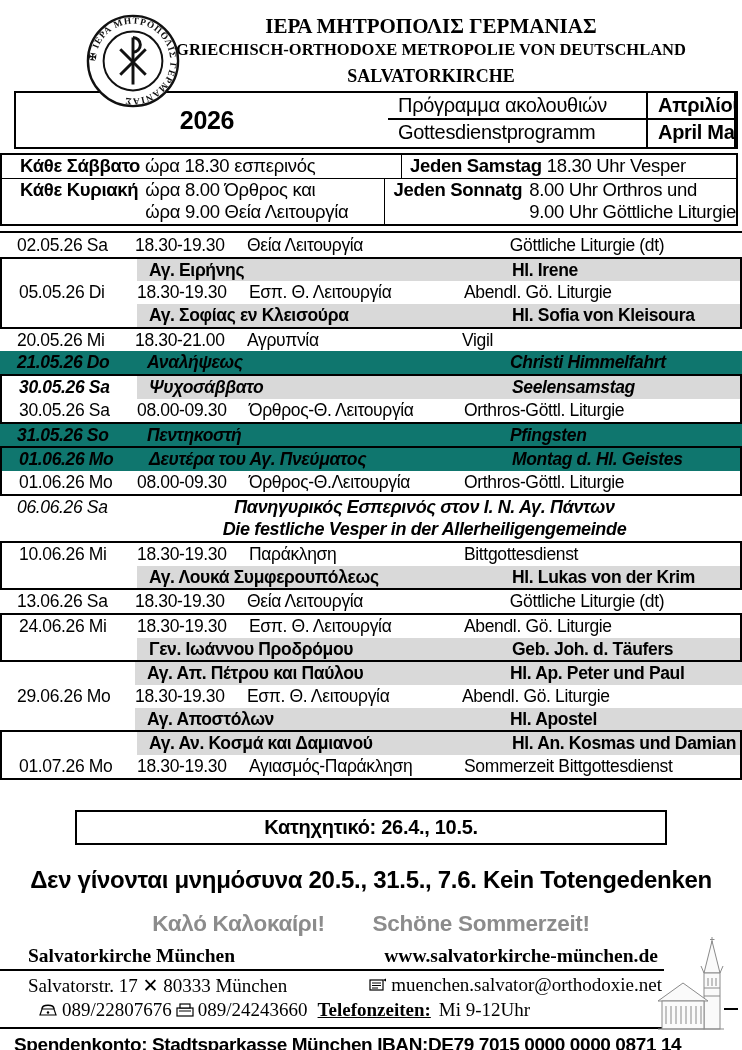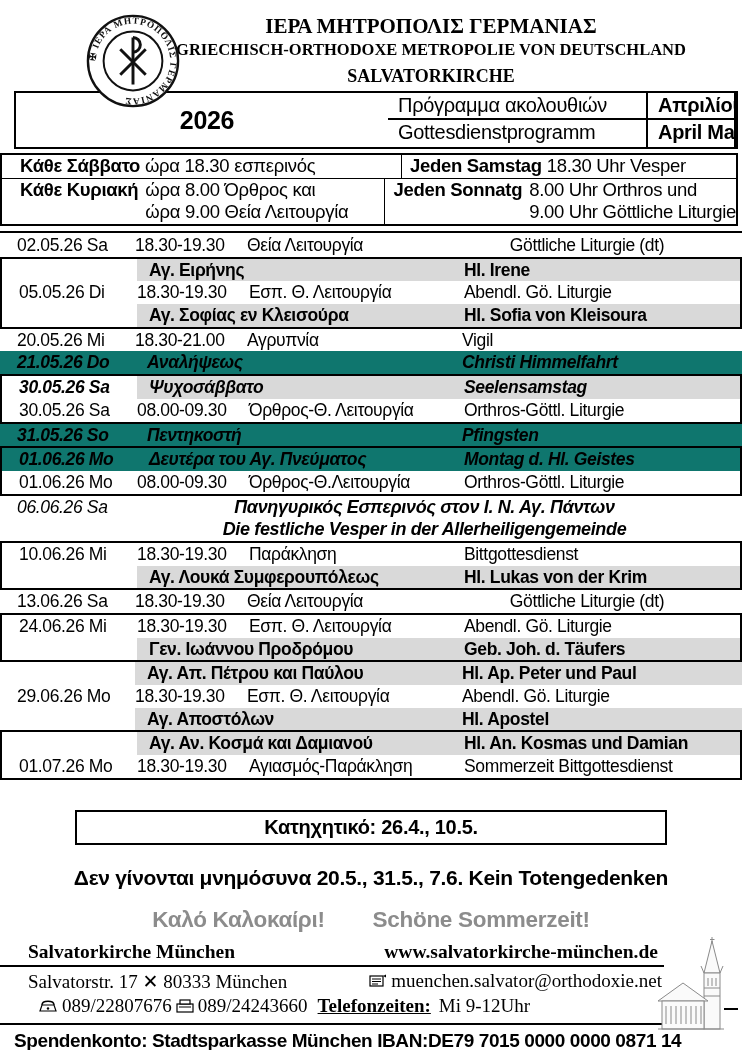--- a/index.html
+++ b/index.html
@@ -37,37 +37,37 @@
   .w-top .w-gr,.w-top .w-de{line-height:22px;white-space:nowrap;}
   .sep-rule{border-top:2px solid #000;margin:5px 0 1px 0;}
 
   
   .sched{font-size:17.5px;letter-spacing:-0.35px;}
   .row{display:flex;height:22.7px;line-height:22.7px;white-space:nowrap;}
   .c-date{width:118px;padding-left:17px;flex:none;box-sizing:content-box;}
   .c-rest{flex:1;display:flex;}
   .c-time{width:112px;flex:none;}
   .c-gr{width:215px;flex:none;}
-  .c-grwide{width:327px;flex:none;padding-left:12px;box-sizing:border-box;}
+  .c-grwide{width:375px;flex:none;padding-left:12px;box-sizing:border-box;}
   .c-de{flex:1;}
   .c-de.center{text-align:center;padding-right:30px;}
   .saint .c-rest{background:#d9d9d9;font-weight:bold;}
   .feast{background:#0f766e;font-weight:bold;font-style:italic;}
   .feast-dw{font-weight:bold;font-style:italic;}
   .feast-dw .c-rest{background:#d9d9d9;}
   .box{border:2px solid #000;}
   .vesper{display:flex;height:45.4px;}
   .vesper .c-date{font-style:italic;line-height:22.7px;}
   .v-lines{flex:1;text-align:center;font-weight:bold;font-style:italic;padding-right:28px;}
   .v-lines div{line-height:22.7px;font-size:18px;}
 
   
   .kat-box{width:588px;margin:30px auto 0 auto;border:2px solid #000;
     text-align:center;font-weight:bold;font-size:20px;padding:4px 0;letter-spacing:-0.3px;}
-  .memorial{text-align:center;font-weight:bold;font-size:21px;margin-top:21px;letter-spacing:-0.3px;}
+  .memorial{text-align:center;font-weight:bold;font-size:24px;margin-top:21px;letter-spacing:-0.3px;}
   .greeting{text-align:center;font-weight:bold;font-size:22.5px;margin-top:17px;color:#8c8c8c;letter-spacing:-0.3px;}
   .greeting .g2{margin-left:42px;}
 
   
   .footer{font-family:"Liberation Serif",serif;font-size:19px;width:664px;margin-top:7px;}
   .f-top{display:flex;align-items:baseline;border-bottom:2.5px solid #000;
     padding:1px 6px 2px 28px;font-weight:bold;font-size:19.5px;}
   .f-web{margin-left:auto;}
   .f-mid{display:flex;align-items:center;padding:3px 0 0 28px;}
   .f-email{margin-left:auto;display:flex;align-items:center;gap:4px;padding-right:2px;}

